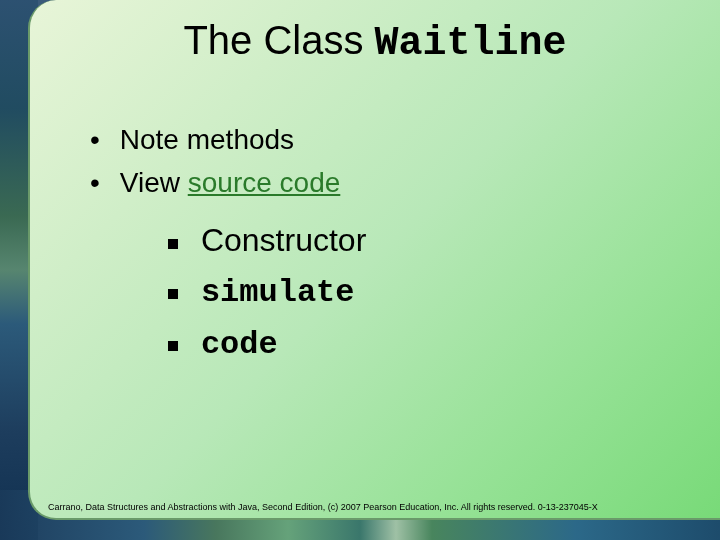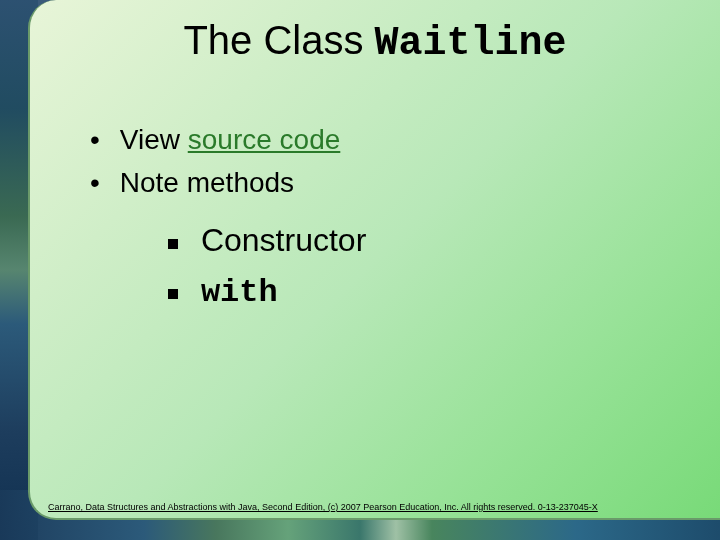--- a/index.html
+++ b/index.html
@@ -98,48 +98,50 @@
     font-weight: bold;
   }
   .footer {
     position: absolute;
     bottom: 6px;
     left: 18px;
     right: 10px;
     font-size: 9px;
     color: #000;
     white-space: nowrap;
-    text-decoration: underline;
   }
 </style>
 </head>
 <body>
 
 <div class="bg-strip-left"></div>
 <div class="bg-strip-bottom"></div>
 
 <div class="slide">
 
   <div class="title">
     <span>The Class </span><span class="code">Waitline</span>
   </div>
 
   <div class="content">
     <ul>
       <li class="L1">
-        <span>View </span><a class="link">source code</a>
+        <span>Note methods</span>
       </li>
       <li class="L1">
-        <span>Note methods</span>
+        <span>View </span><a class="link">source code</a>
       </li>
     </ul>
     <ul class="L2-wrap">
       <li class="L2">
         <span>Constructor</span>
       </li>
       <li class="L2">
-        <span class="mono">with</span>
+        <span class="mono">simulate</span>
+      </li>
+      <li class="L2">
+        <span class="mono">code</span>
       </li>
     </ul>
   </div>
 
   <div class="footer">Carrano, Data Structures and Abstractions with Java, Second Edition, (c) 2007 Pearson Education, Inc. All rights reserved. 0-13-237045-X</div>
 </div>
 
 </body></html>

